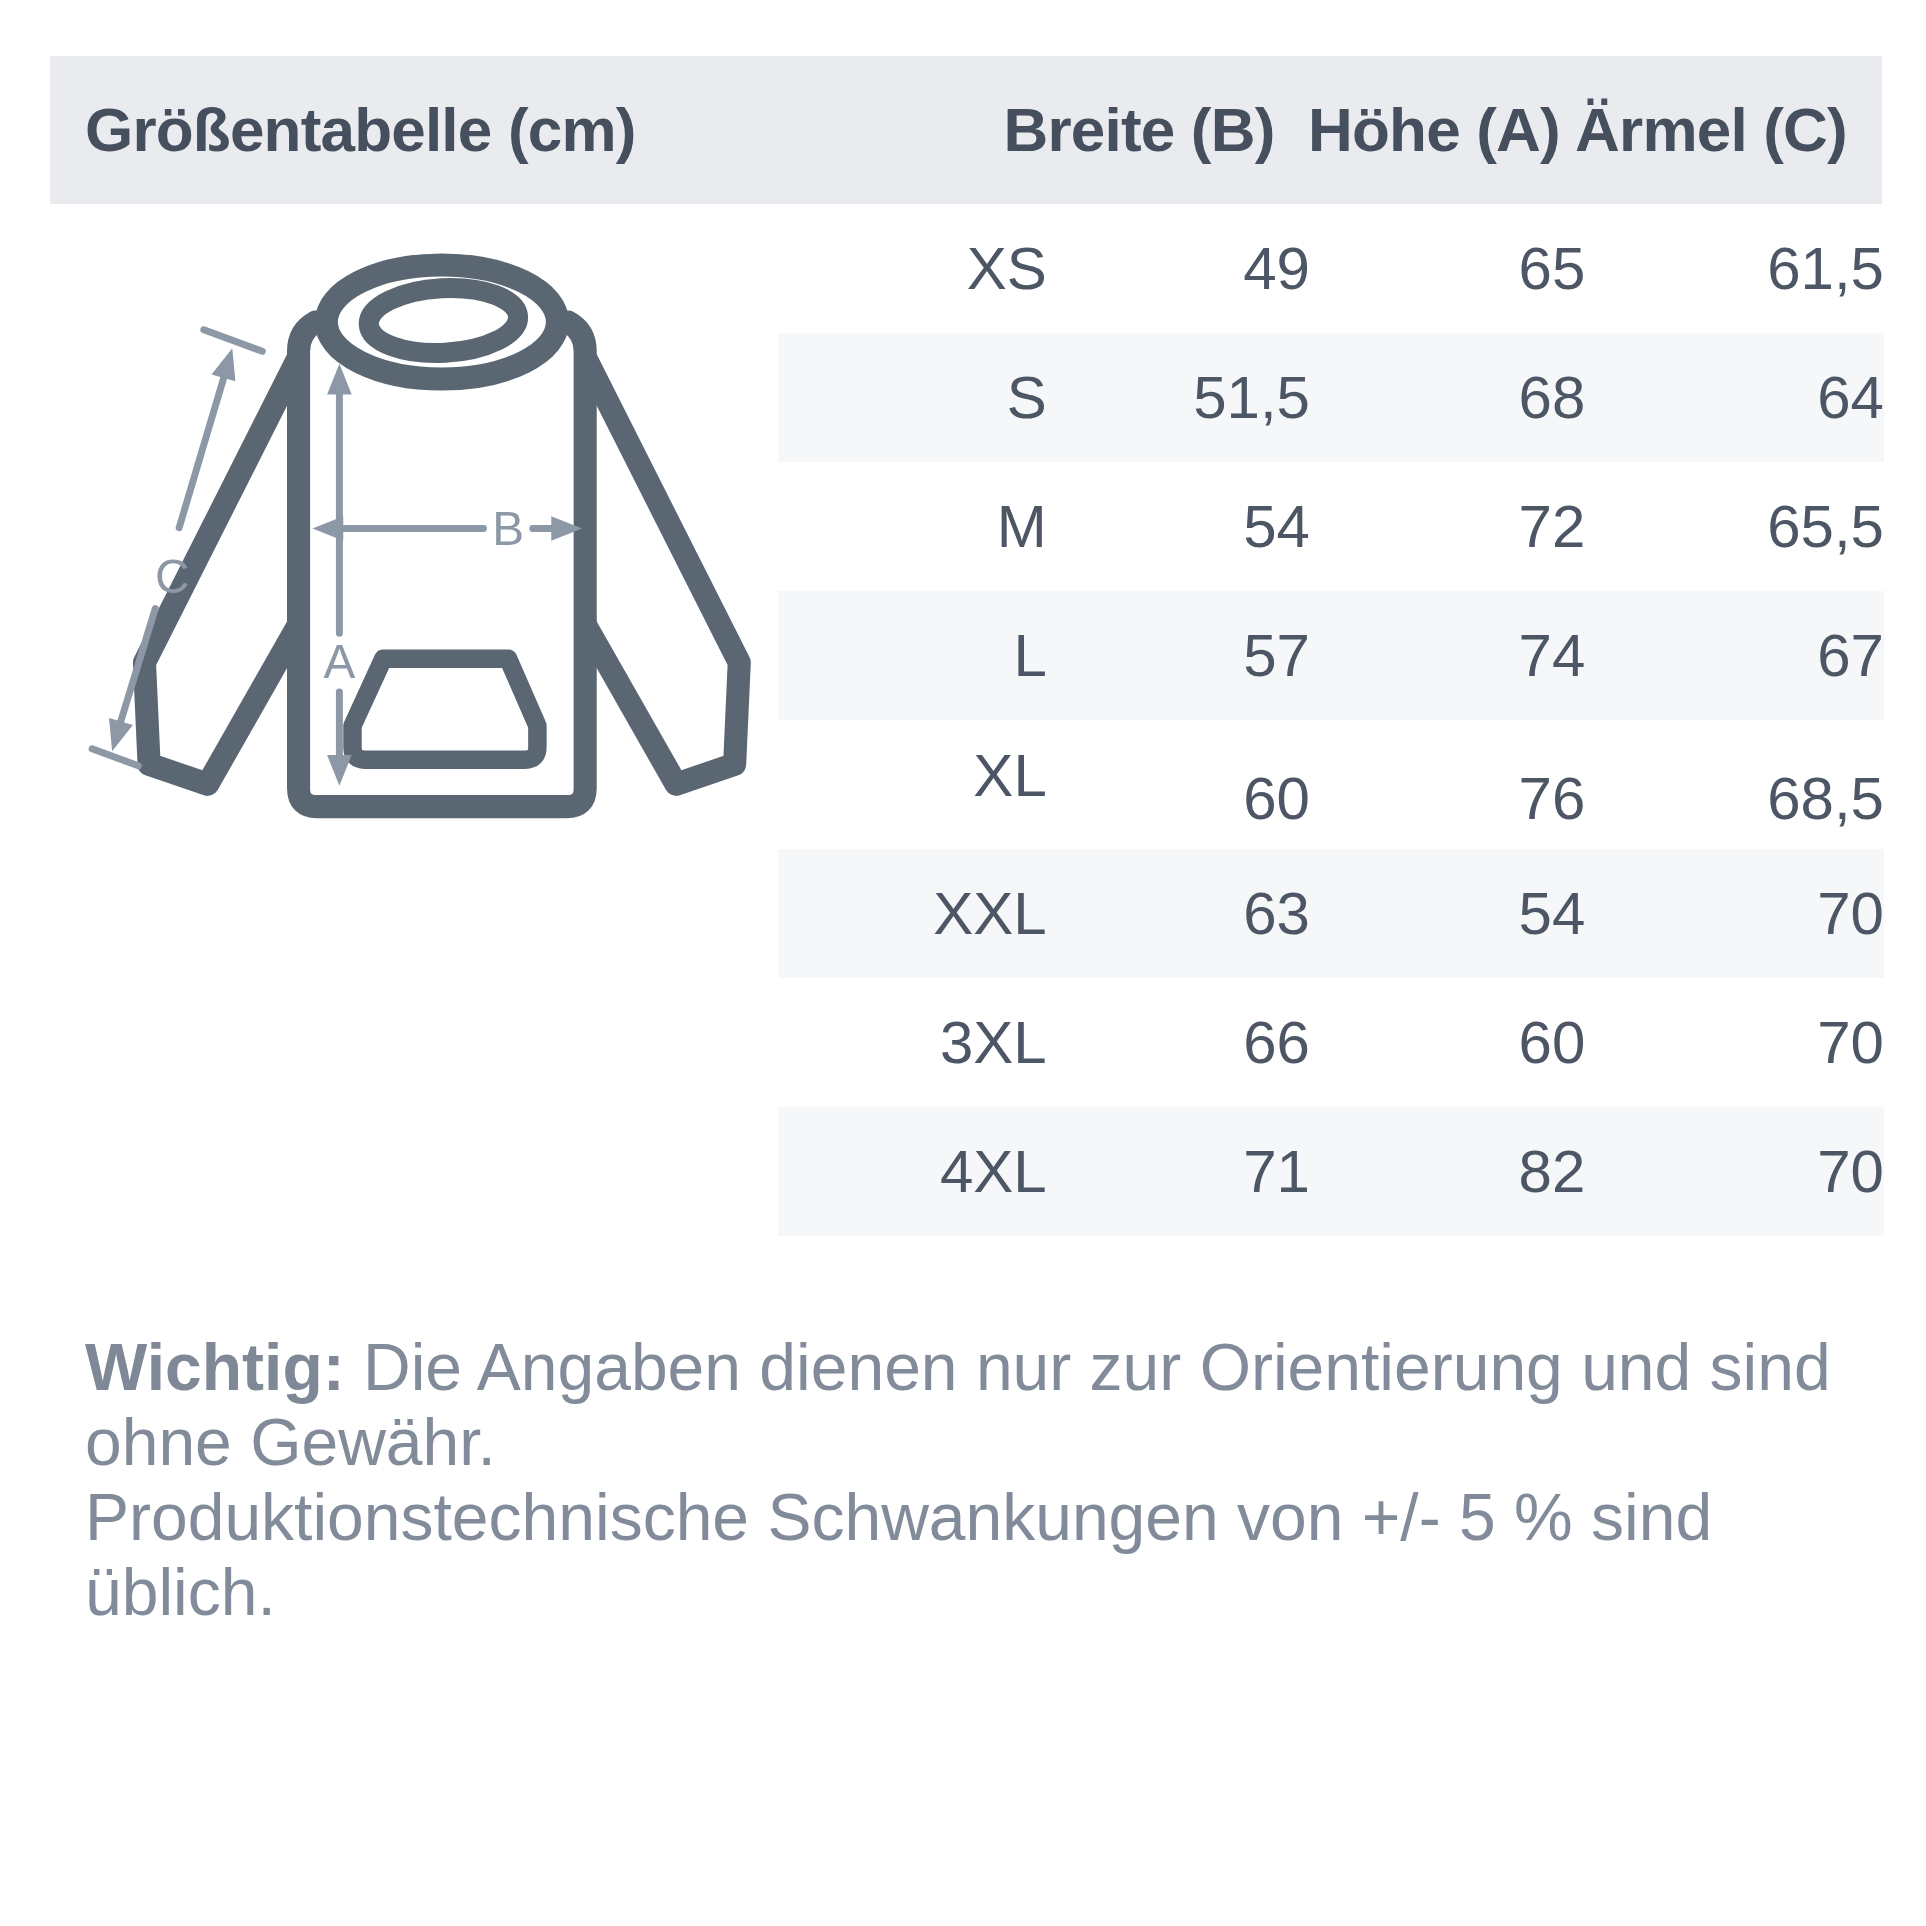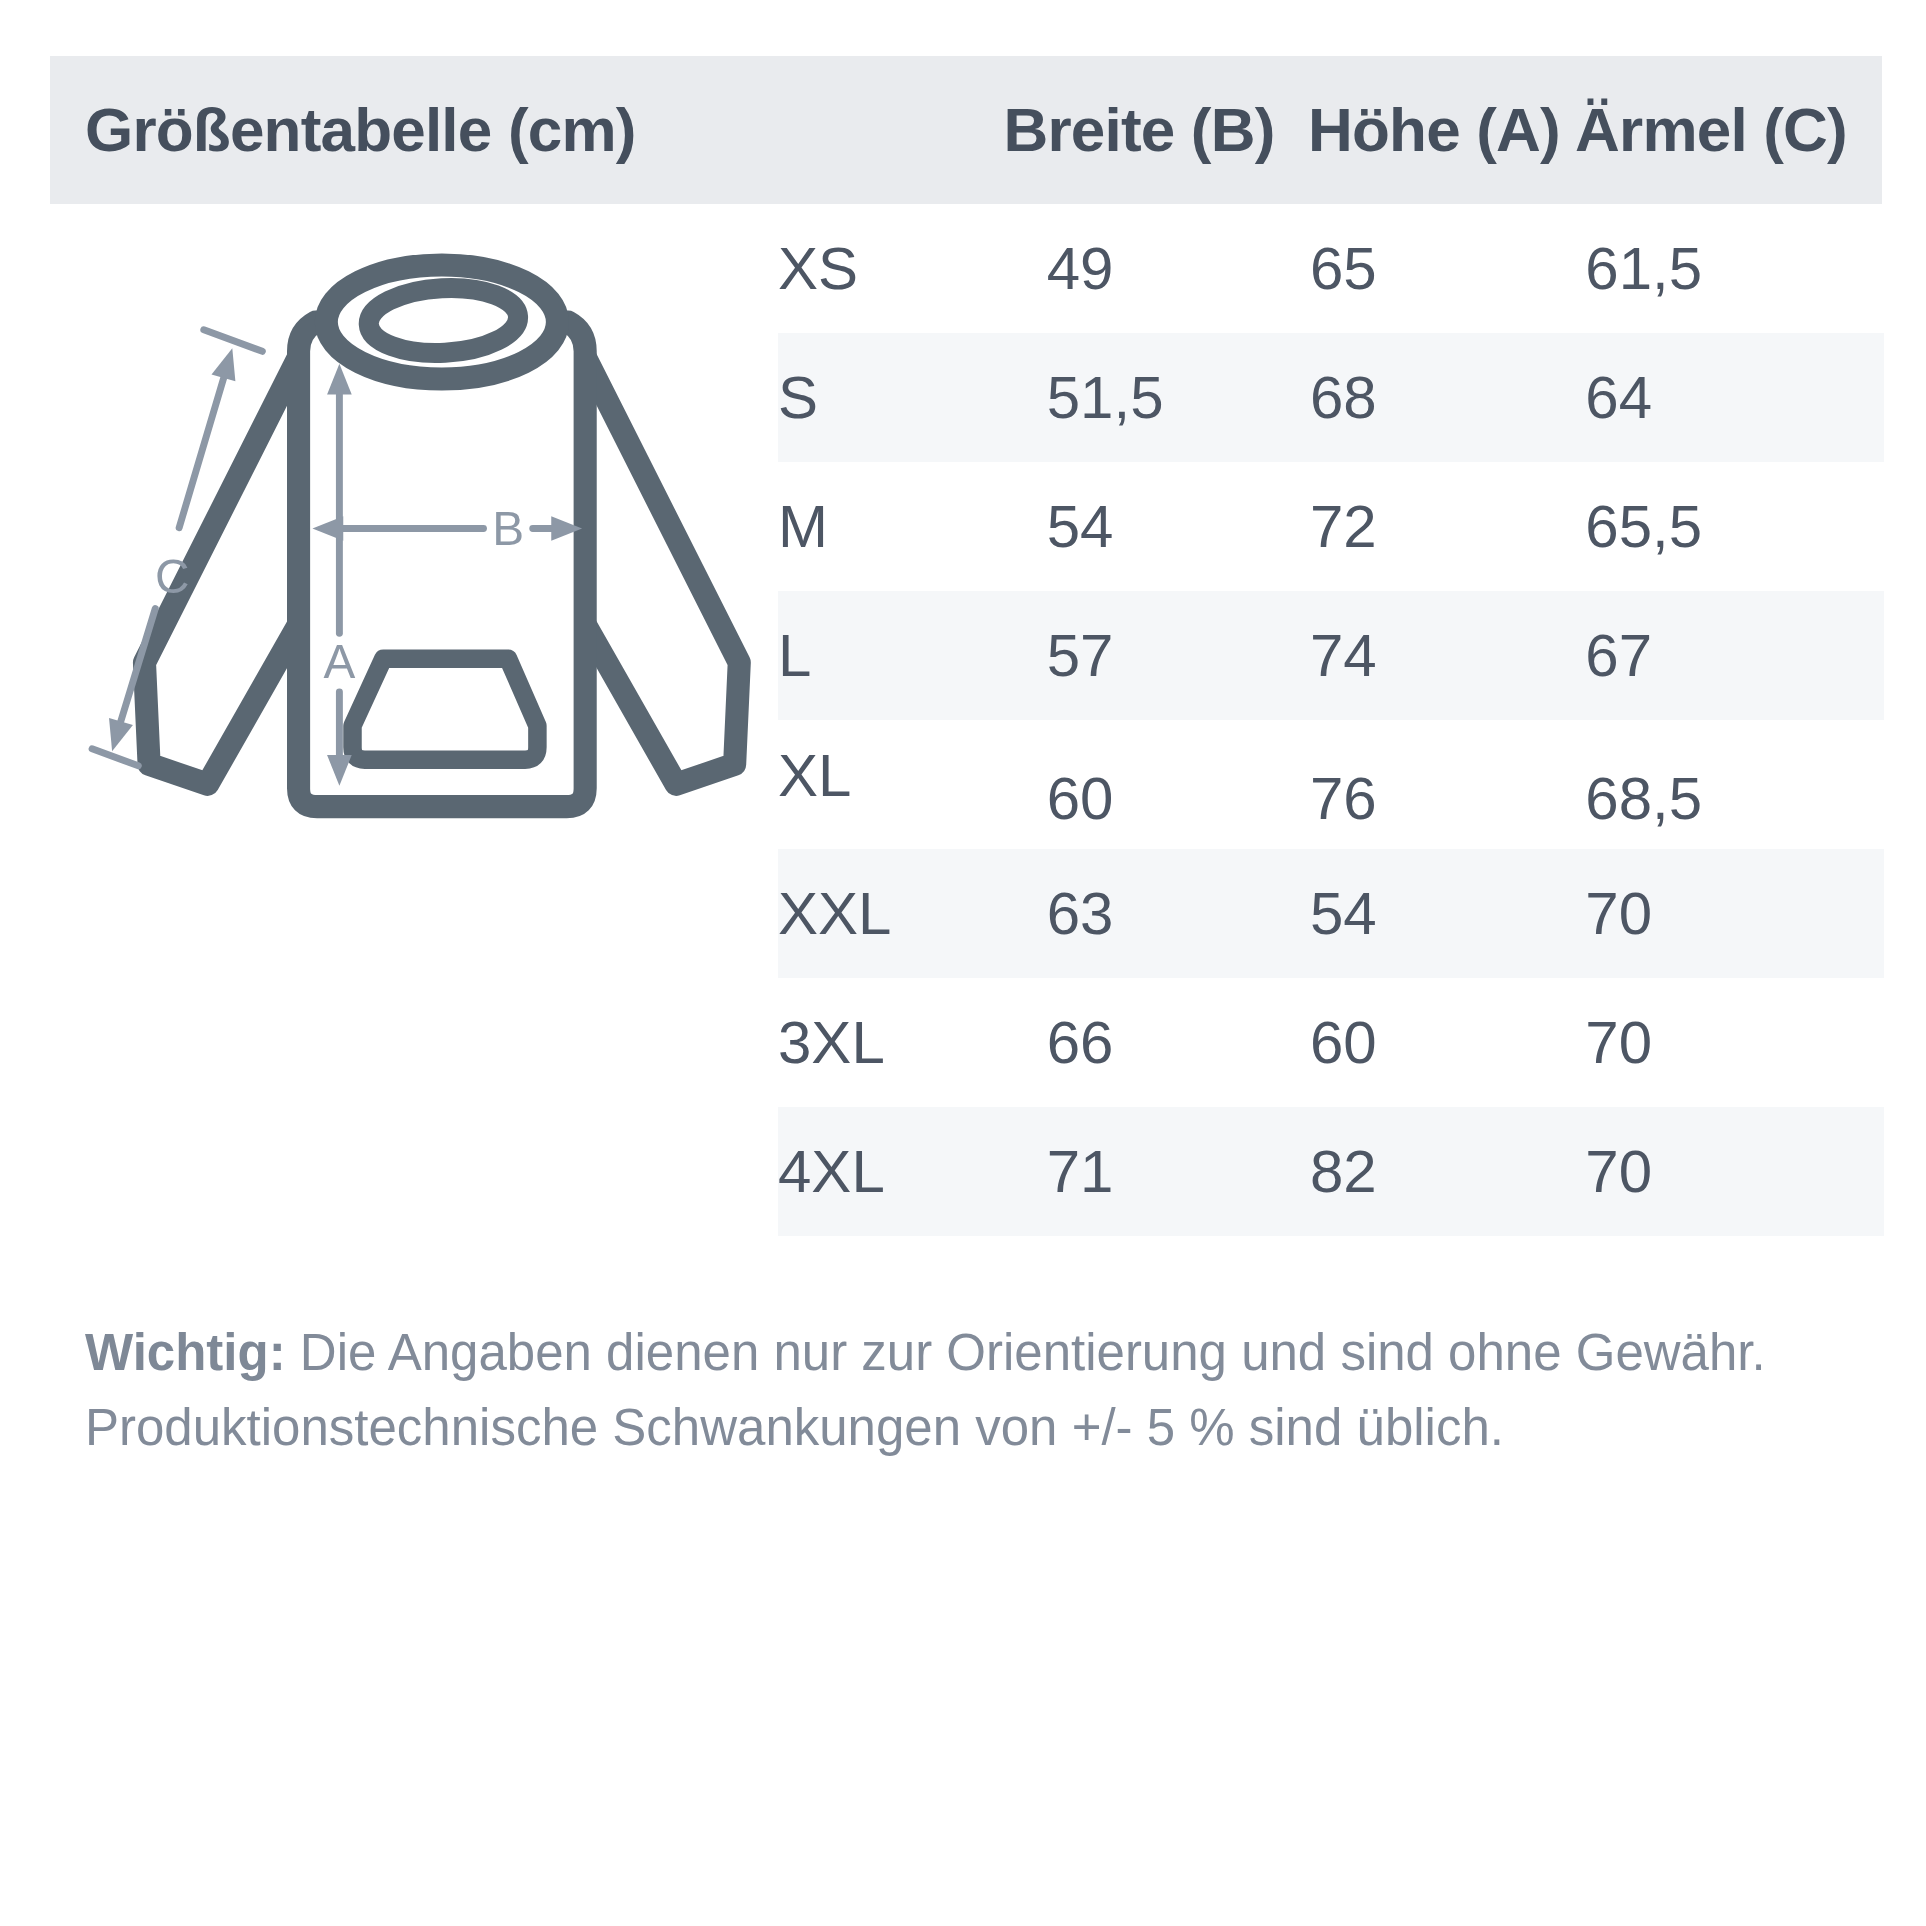--- a/index.html
+++ b/index.html
@@ -36,30 +36,30 @@
     position:absolute;left:778px;top:204px;width:1106px;
   }
   .size-row{
     height:129px;
     display:grid;
     grid-template-columns:24.3% 23.8% 24.9% 27%;
     align-items:center;
   }
   .size-row.stripe{background:#f5f7f9;}
   .size-row span{
-    text-align:left;
+    text-align:right;
     font-size:60px;color:#4d5664;
     line-height:1;
   }
   .size-row.xl-quirk span.cell-size{transform:translateY(-9.2px);}
   .size-row.xl-quirk span:not(.cell-size){transform:translateY(14px);}
   
   .note{
     position:absolute;left:85px;top:1264px;width:1765px;
-    font-size:51px;line-height:75px;color:#828b99;
+    font-size:66px;line-height:75px;color:#828b99;
   }
   .note b{font-weight:bold;color:#7e8896;}
   
   .diagram{
     position:absolute;left:58px;top:208px;width:740px;height:678px;
   }
   .diagram svg{display:block;width:100%;height:100%;}
   .dim-label{
     font-family:"Liberation Sans", sans-serif;
     font-size:62px;fill:#8d98a6;

